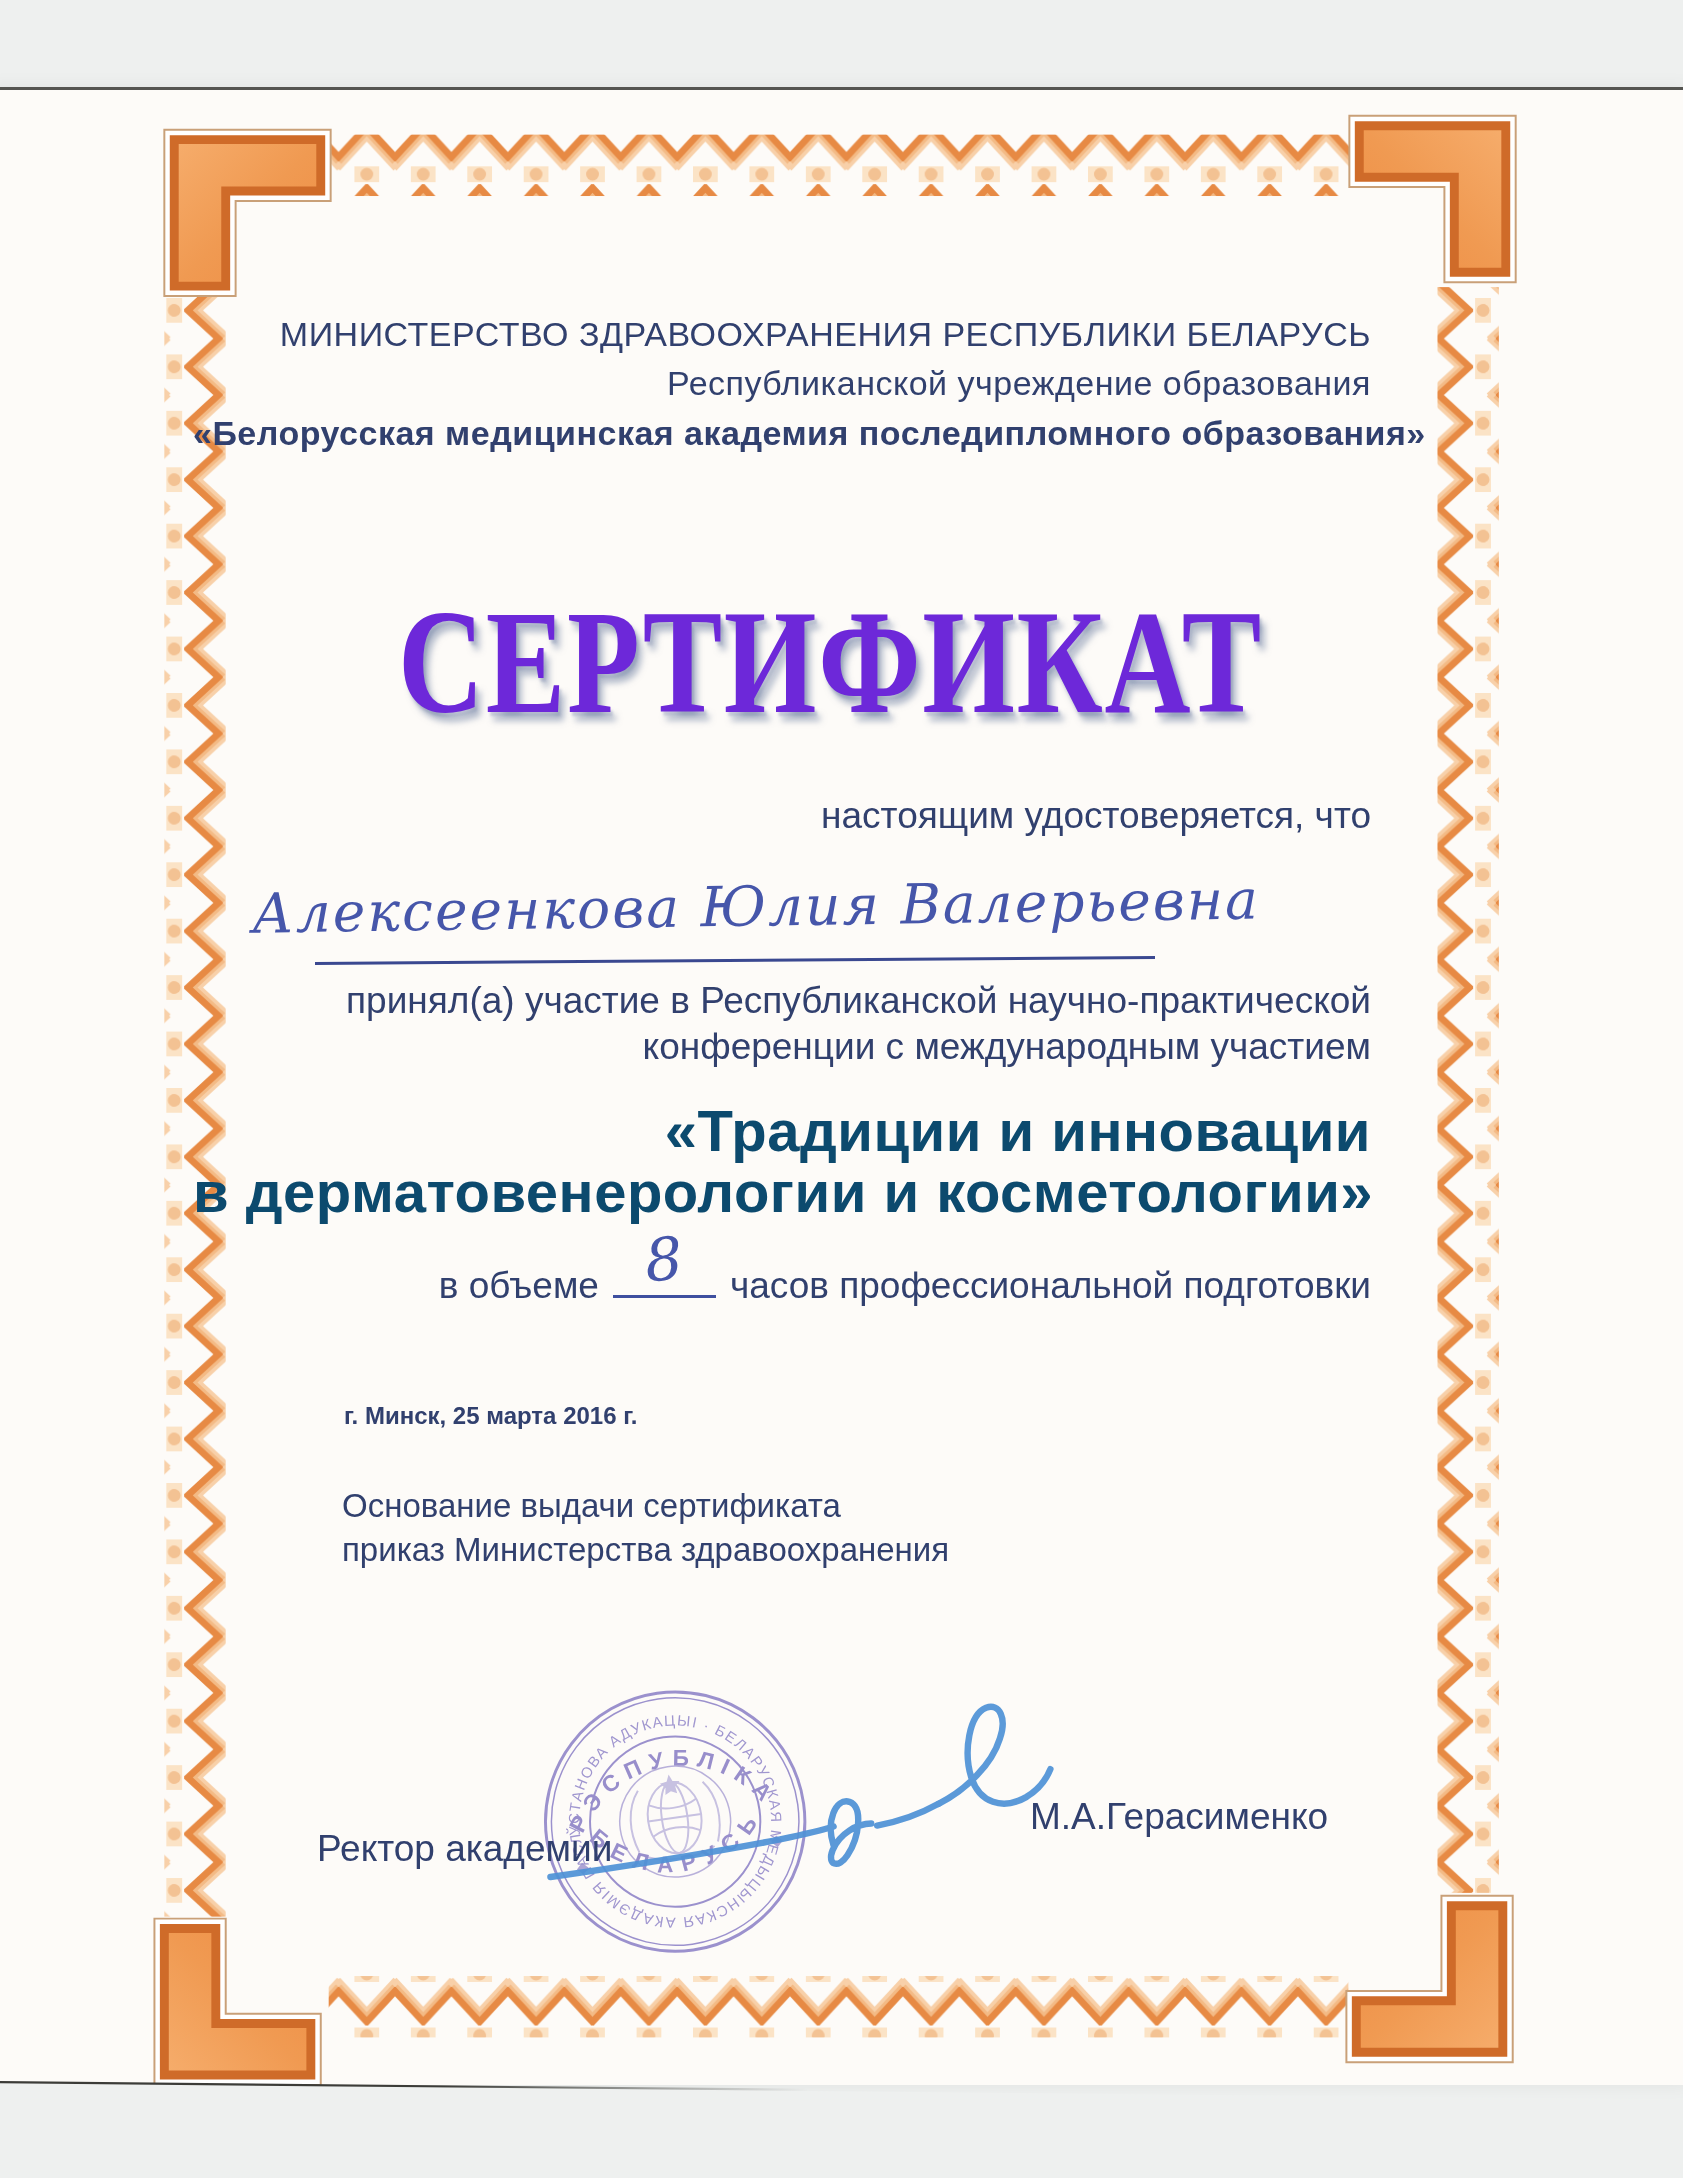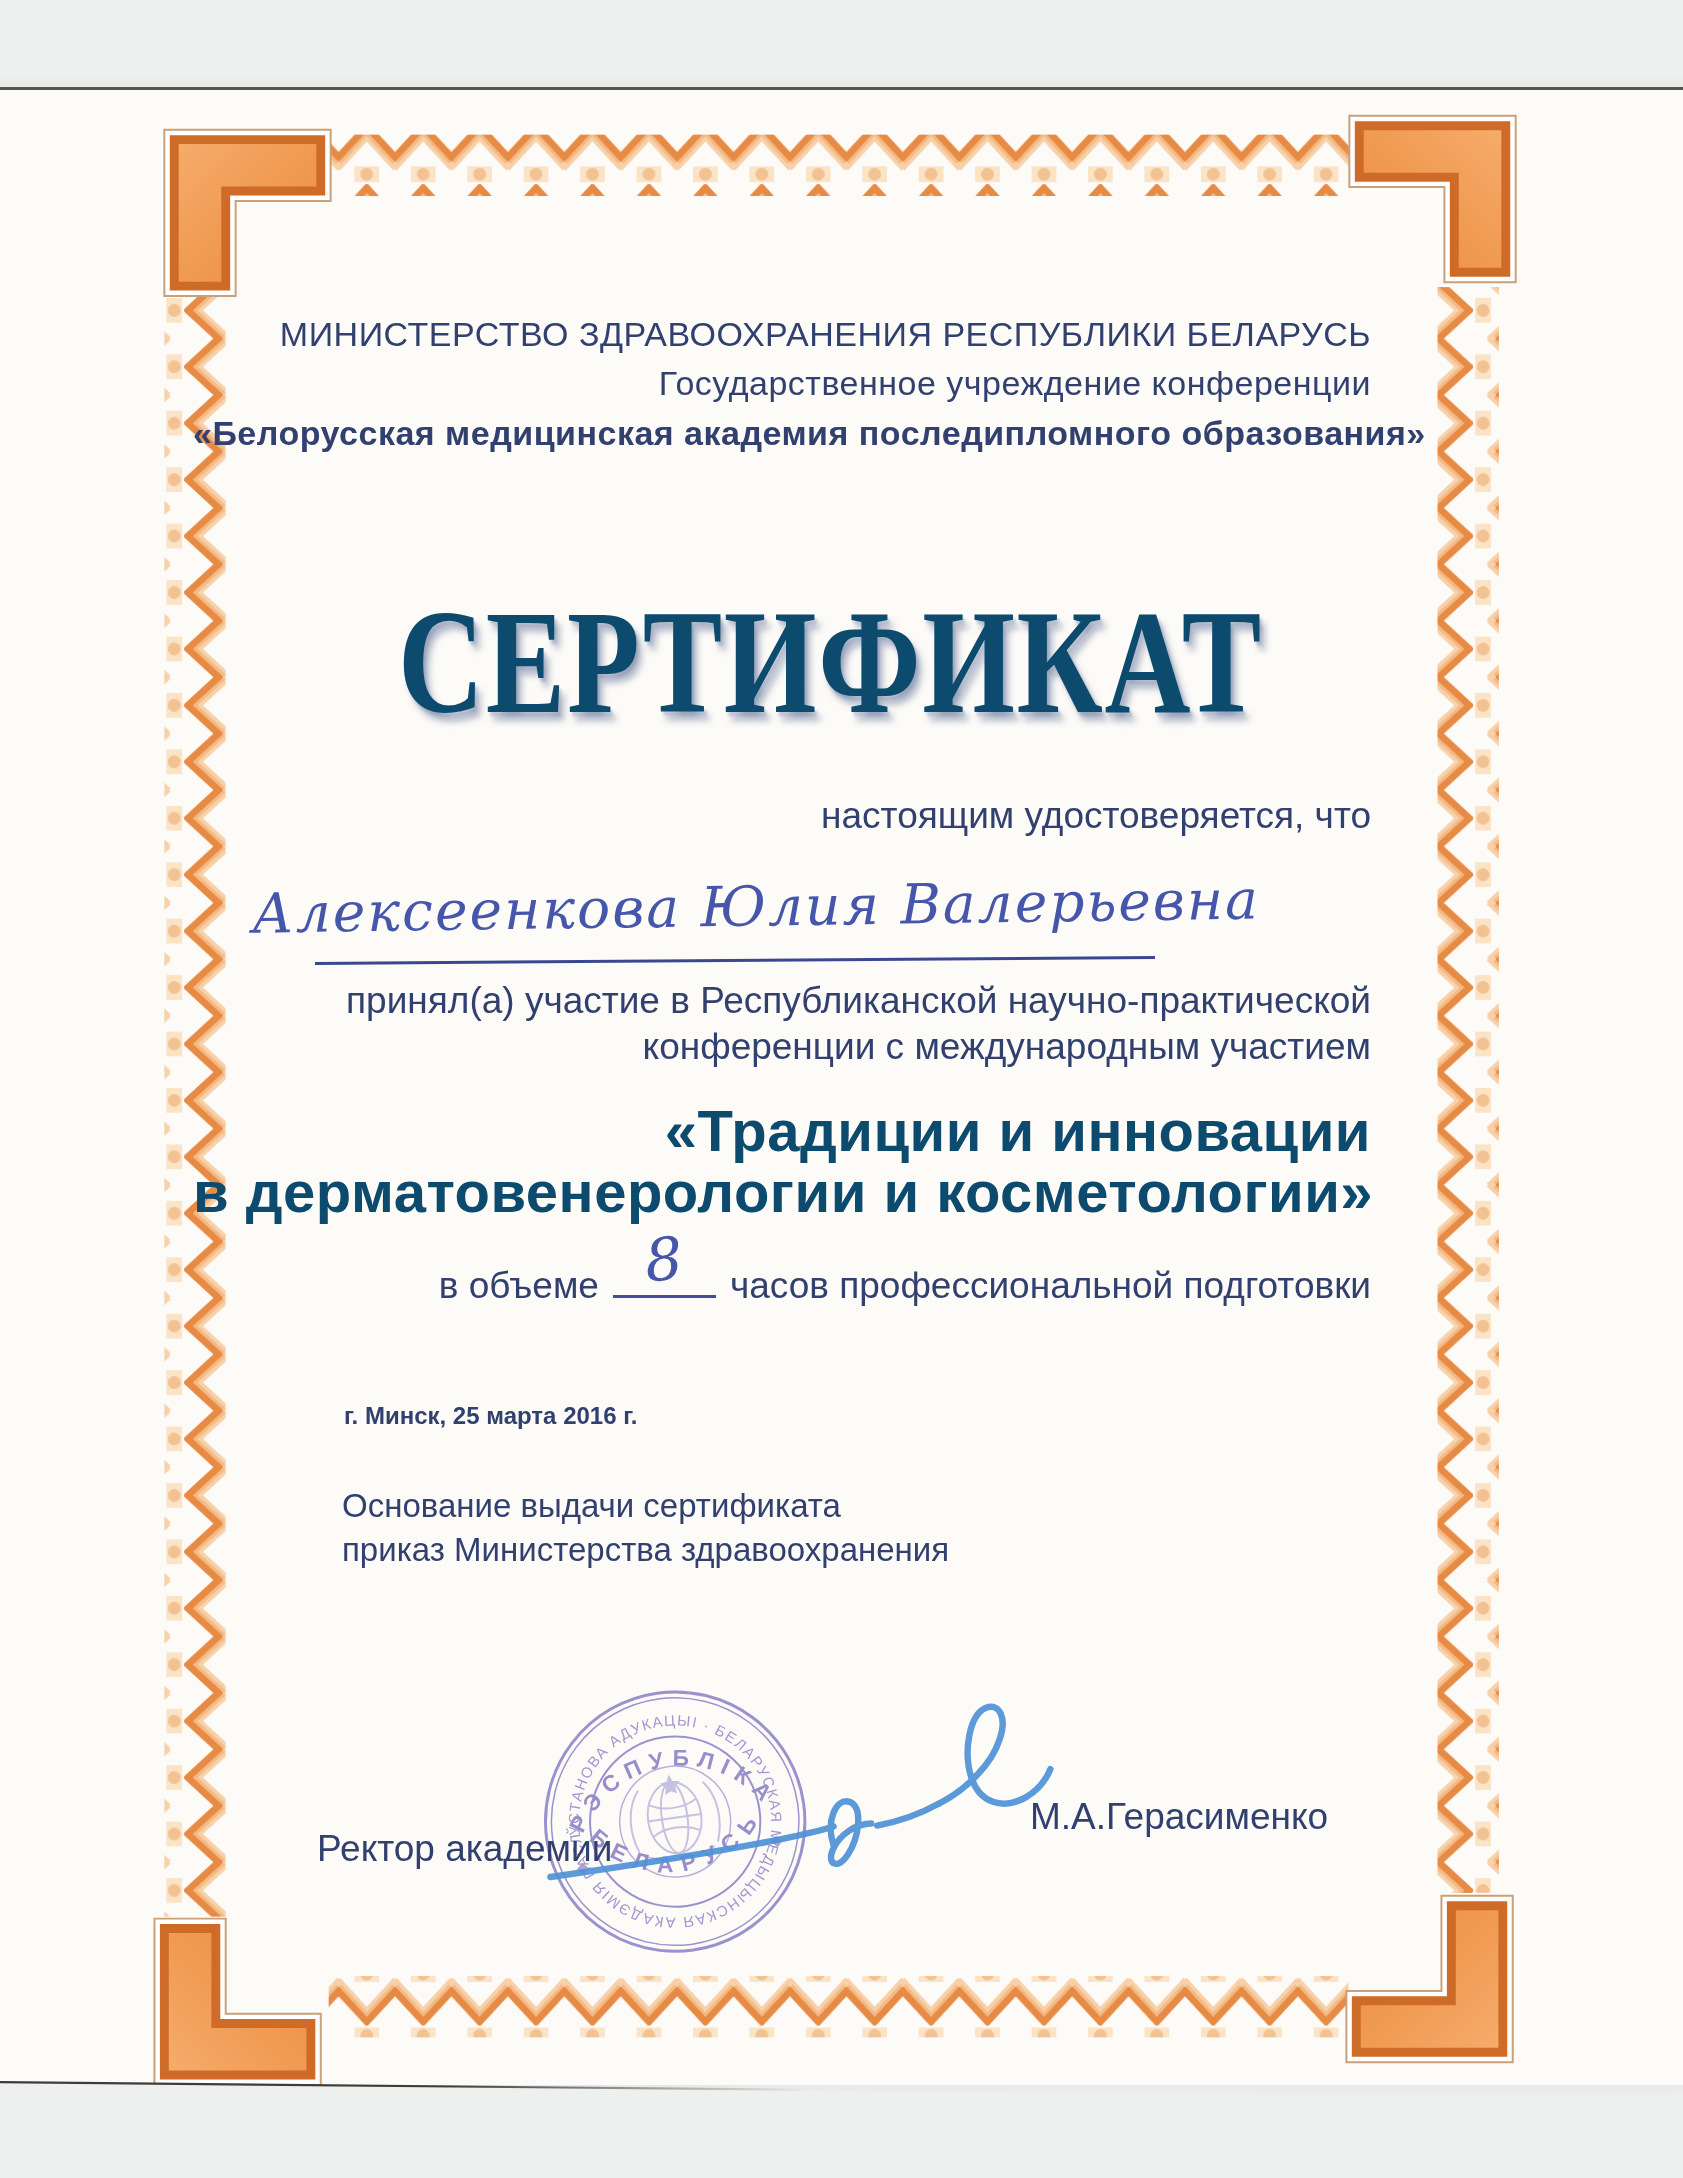--- a/index.html
+++ b/index.html
@@ -9,21 +9,21 @@
          border-top:3px solid rgba(55,55,52,.85);box-shadow:0 0 18px rgba(0,0,0,.06);}
   .paper-edge-bottom{position:absolute;left:-4px;top:2081px;width:812px;height:3px;
          background:linear-gradient(to right,#3c3c38 55%,rgba(60,60,56,0));transform:rotate(0.55deg);transform-origin:left center;}
   .scan-bottom{position:absolute;left:-20px;top:2083px;width:1742px;height:119px;background:#eef0ef;transform:rotate(0.55deg);transform-origin:left center;}
   .deco{position:absolute;left:0;top:0;pointer-events:none;}
   
   .t{position:absolute;color:#31406e;white-space:nowrap;}
   .c{left:193px;width:1178px;text-align:right;}
   .hdr{font-size:34px;letter-spacing:0.5px;}
   .big-title{top:576px;font-size:149px;font-weight:bold;font-family:"Liberation Serif",serif;
-     color:#0c4a6e;letter-spacing:2px;
+     color:#6d28d9;letter-spacing:2px;
      text-shadow:7px 9px 7px rgba(104,122,158,.50),3px 4px 3px rgba(120,135,170,.38);}
   .big-title span{display:inline-block;transform:scaleX(.8);}
   .mid{font-size:37px;}
   .name{top:875px;left:252px;width:950px;text-align:center;
      font-family:"DejaVu Serif",serif;font-style:italic;font-size:55px;letter-spacing:2px;
      color:#4656aa;transform:rotate(-.8deg);}
   .name-line{position:absolute;left:315px;top:959px;width:840px;height:3px;background:#3a4890;transform:rotate(-.4deg);}
   .conf{font-size:58px;font-weight:bold;color:#0c4a6e;letter-spacing:0.5px;}
   .vol-blank{display:inline-block;width:103px;height:42px;border-bottom:3px solid #3f4f9f;margin:0 14px;position:relative;vertical-align:baseline;}
   .vol-eight{position:absolute;left:32px;top:-28px;font-family:"DejaVu Serif",serif;font-style:italic;
@@ -116,21 +116,21 @@
 
     <g stroke="#4e91d6" stroke-width="6.5" fill="none" stroke-linecap="round" stroke-linejoin="round" opacity="0.92">
       <path d="M556,1896 C640,1884 716,1872 788,1858 C812,1853 830,1849 842,1845"></path>
       <path d="M842,1864 c-8,-24 2,-48 16,-44 c14,5 10,36 -2,54 c-9,14 -21,10 -15,-5 c7,-17 25,-27 39,-27"></path>
       <path d="M886,1844 c22,-4 44,-12 62,-22"></path>
       <path d="M948,1822 c28,-14 54,-40 62,-66 c7,-20 0,-36 -14,-31 c-17,7 -23,44 -15,70 c8,26 32,34 56,20 c13,-8 20,-18 24,-28"></path>
     </g>
   </svg>
 
   <div class="t c hdr" style="top:315px;">МИНИСТЕРСТВО ЗДРАВООХРАНЕНИЯ РЕСПУБЛИКИ БЕЛАРУСЬ</div>
-  <div class="t c hdr" style="top:364px;">Государственное учреждение конференции</div>
+  <div class="t c hdr" style="top:364px;">Республиканской учреждение образования</div>
   <div class="t c hdr" style="top:414px;font-weight:bold;">«Белорусская медицинская академия последипломного образования»</div>
 
   <div class="t c big-title">
     <span>СЕРТИФИКАТ</span>
   </div>
 
   <div class="t c mid" style="top:795px;">настоящим удостоверяется, что</div>
 
   <div class="t name">Алексеенкова Юлия Валерьевна</div>
   <div class="name-line"></div>

